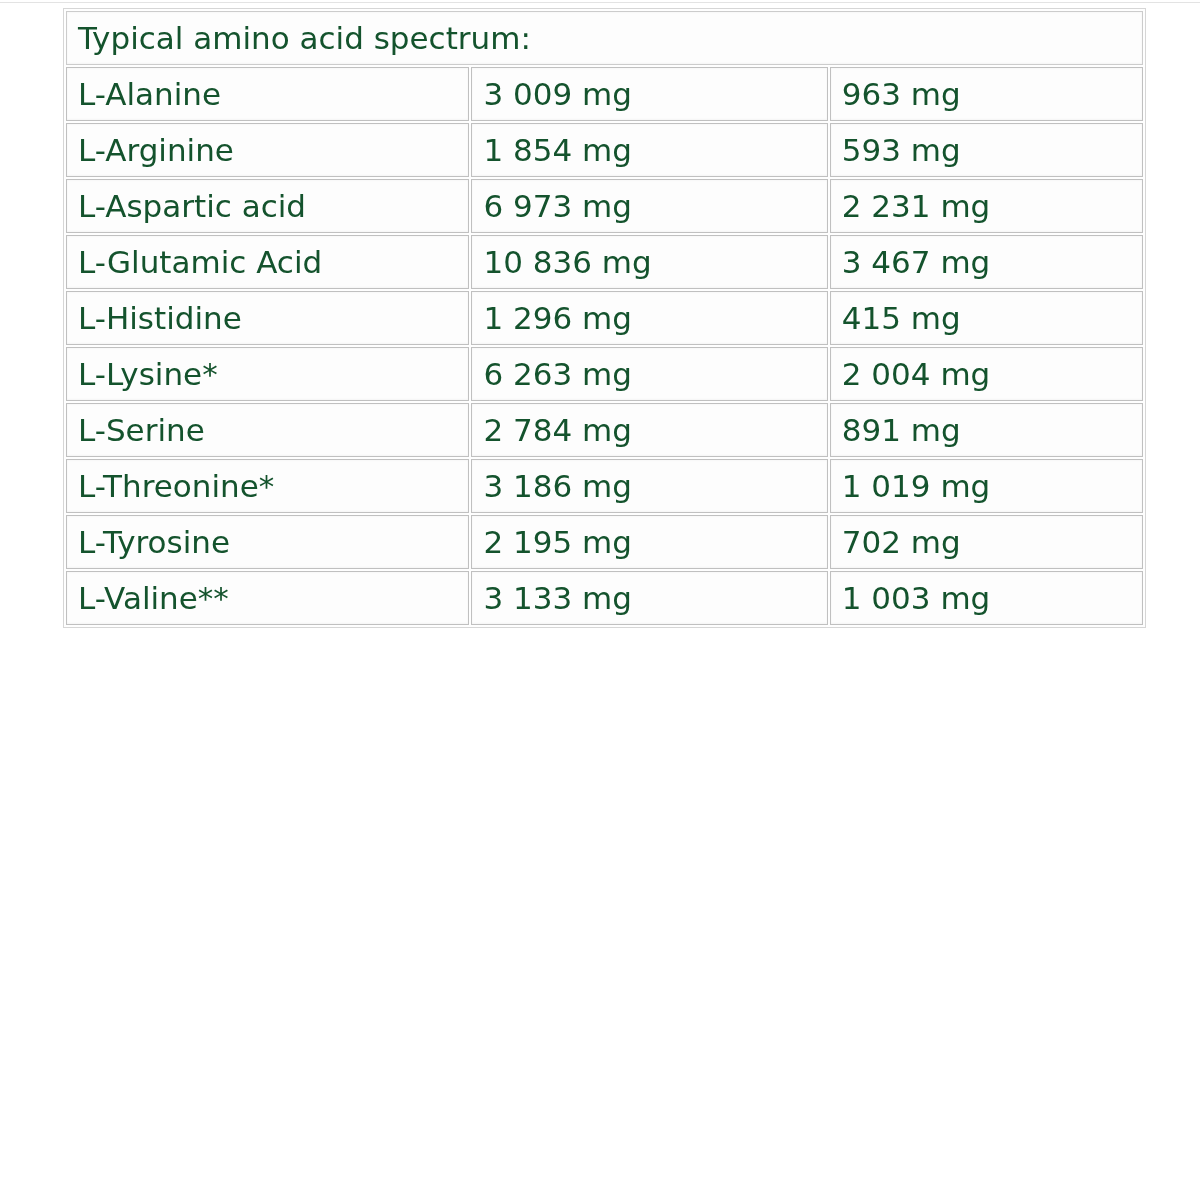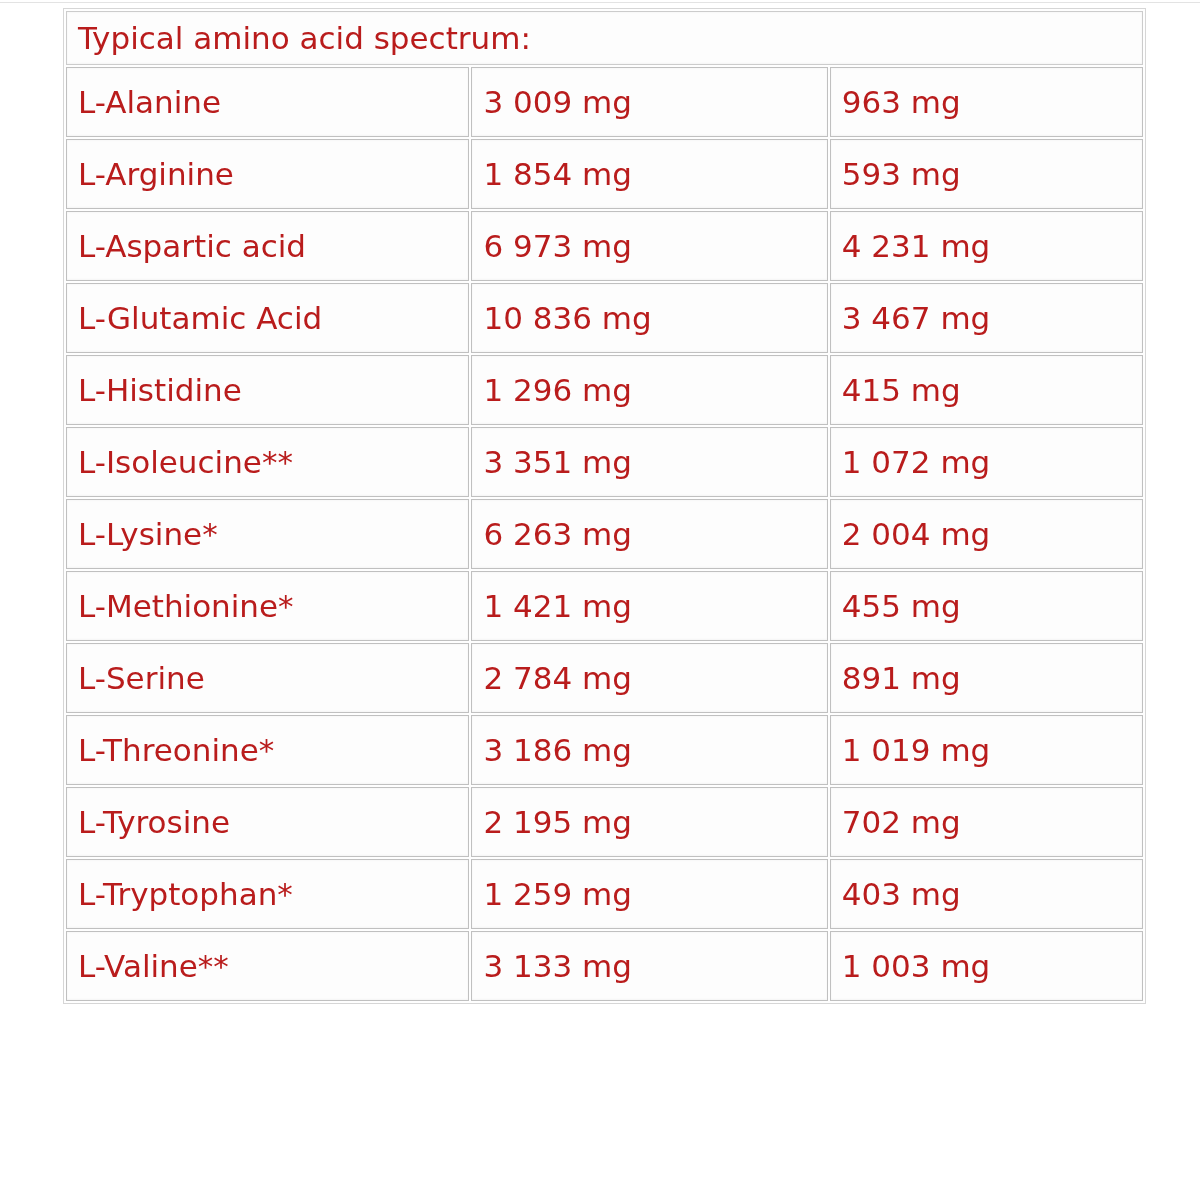--- a/index.html
+++ b/index.html
@@ -26,34 +26,34 @@
     border-spacing: 2px;
     table-layout: fixed;
     width: 1083px;
     background: #fefefe;
     border: 1px solid #d6d6d6;
   }
   td {
     box-sizing: border-box;
     border: 1px solid #c0c0c0;
     background: #fdfdfd;
-    color: #b91c1c;
+    color: #14532d;
     font-size: 31px;
     vertical-align: middle;
     padding: 0 8px 0 11px;
     white-space: pre;
     overflow: hidden;
     box-shadow: inset 0 1px 2px rgba(0,0,0,0.025), inset 0 -1px 2px rgba(0,0,0,0.035);
   }
   tr.header-row td {
     height: 54px;
     border-color: #cccccc;
   }
   tr.data-row td {
-    height: 70px;
+    height: 54px;
   }
   col.c1 { width: 402px; }
   col.c2 { width: 355px; }
   col.c3 { width: 312px; }
 </style>
 </head>
 <body>
 
 <div class="top-artifact"></div>
 
@@ -76,55 +76,45 @@
 
   <tr class="data-row">
     <td>L-Arginine</td>
     <td>1 854 mg</td>
     <td>593 mg</td>
   </tr>
 
   <tr class="data-row">
     <td>L-Aspartic acid</td>
     <td>6 973 mg</td>
-    <td>4 231 mg</td>
+    <td>2 231 mg</td>
   </tr>
 
 
   <tr class="data-row">
     <td>L-Glutamic Acid</td>
     <td>10 836 mg</td>
     <td>3 467 mg</td>
   </tr>
 
 
   <tr class="data-row">
     <td>L-Histidine</td>
     <td>1 296 mg</td>
     <td>415 mg</td>
   </tr>
 
-  <tr class="data-row">
-    <td>L-Isoleucine**</td>
-    <td>3 351 mg</td>
-    <td>1 072 mg</td>
-  </tr>
 
 
   <tr class="data-row">
     <td>L-Lysine*</td>
     <td>6 263 mg</td>
     <td>2 004 mg</td>
   </tr>
 
-  <tr class="data-row">
-    <td>L-Methionine*</td>
-    <td>1 421 mg</td>
-    <td>455 mg</td>
-  </tr>
 
 
 
   <tr class="data-row">
     <td>L-Serine</td>
     <td>2 784 mg</td>
     <td>891 mg</td>
   </tr>
 
   <tr class="data-row">
@@ -132,25 +122,20 @@
     <td>3 186 mg</td>
     <td>1 019 mg</td>
   </tr>
 
   <tr class="data-row">
     <td>L-Tyrosine</td>
     <td>2 195 mg</td>
     <td>702 mg</td>
   </tr>
 
-  <tr class="data-row">
-    <td>L-Tryptophan*</td>
-    <td>1 259 mg</td>
-    <td>403 mg</td>
-  </tr>
 
   <tr class="data-row">
     <td>L-Valine**</td>
     <td>3 133 mg</td>
     <td>1 003 mg</td>
   </tr>
 </tbody>
 </table>
 
 </body></html>

